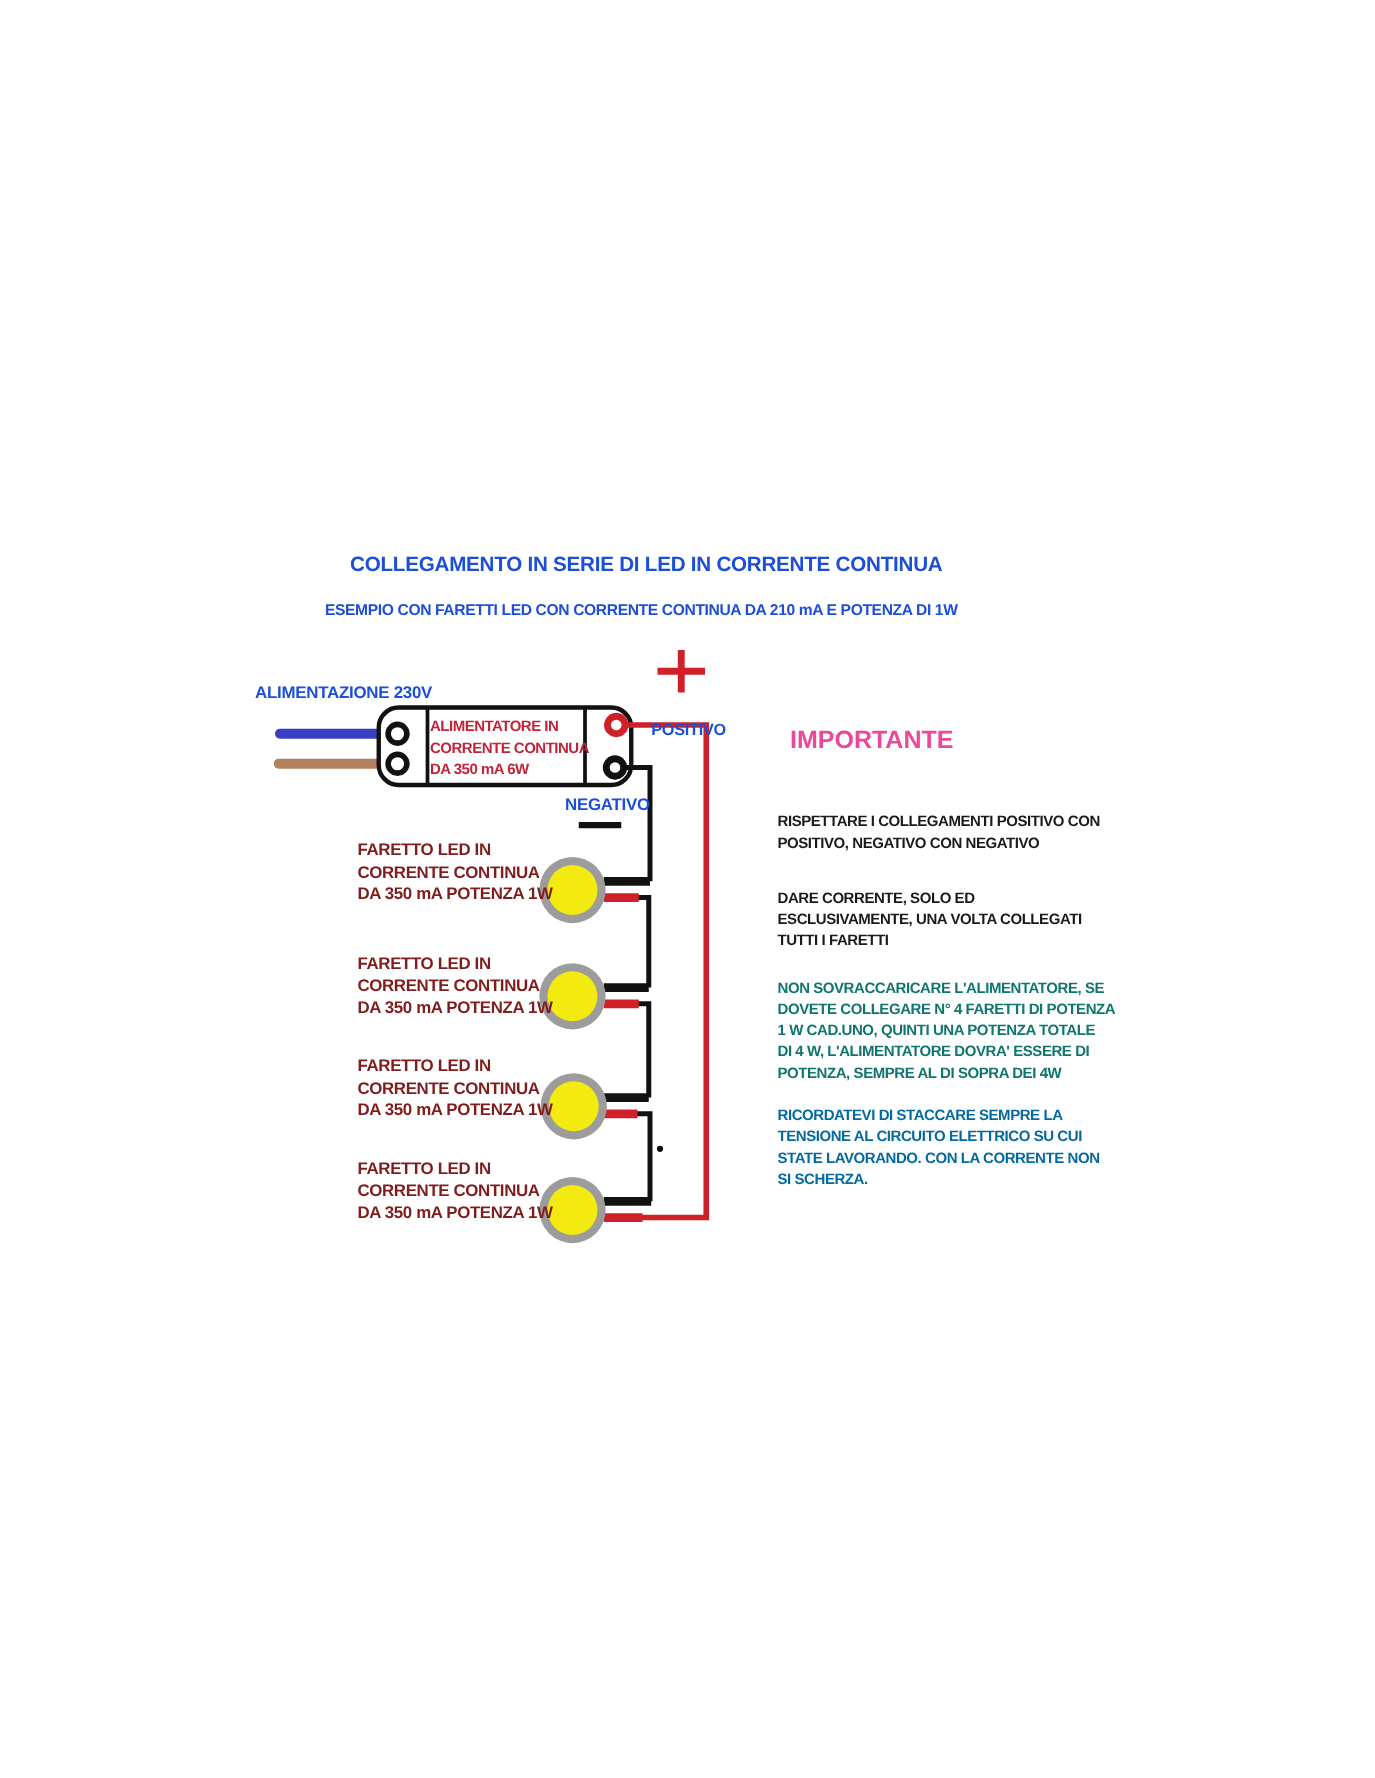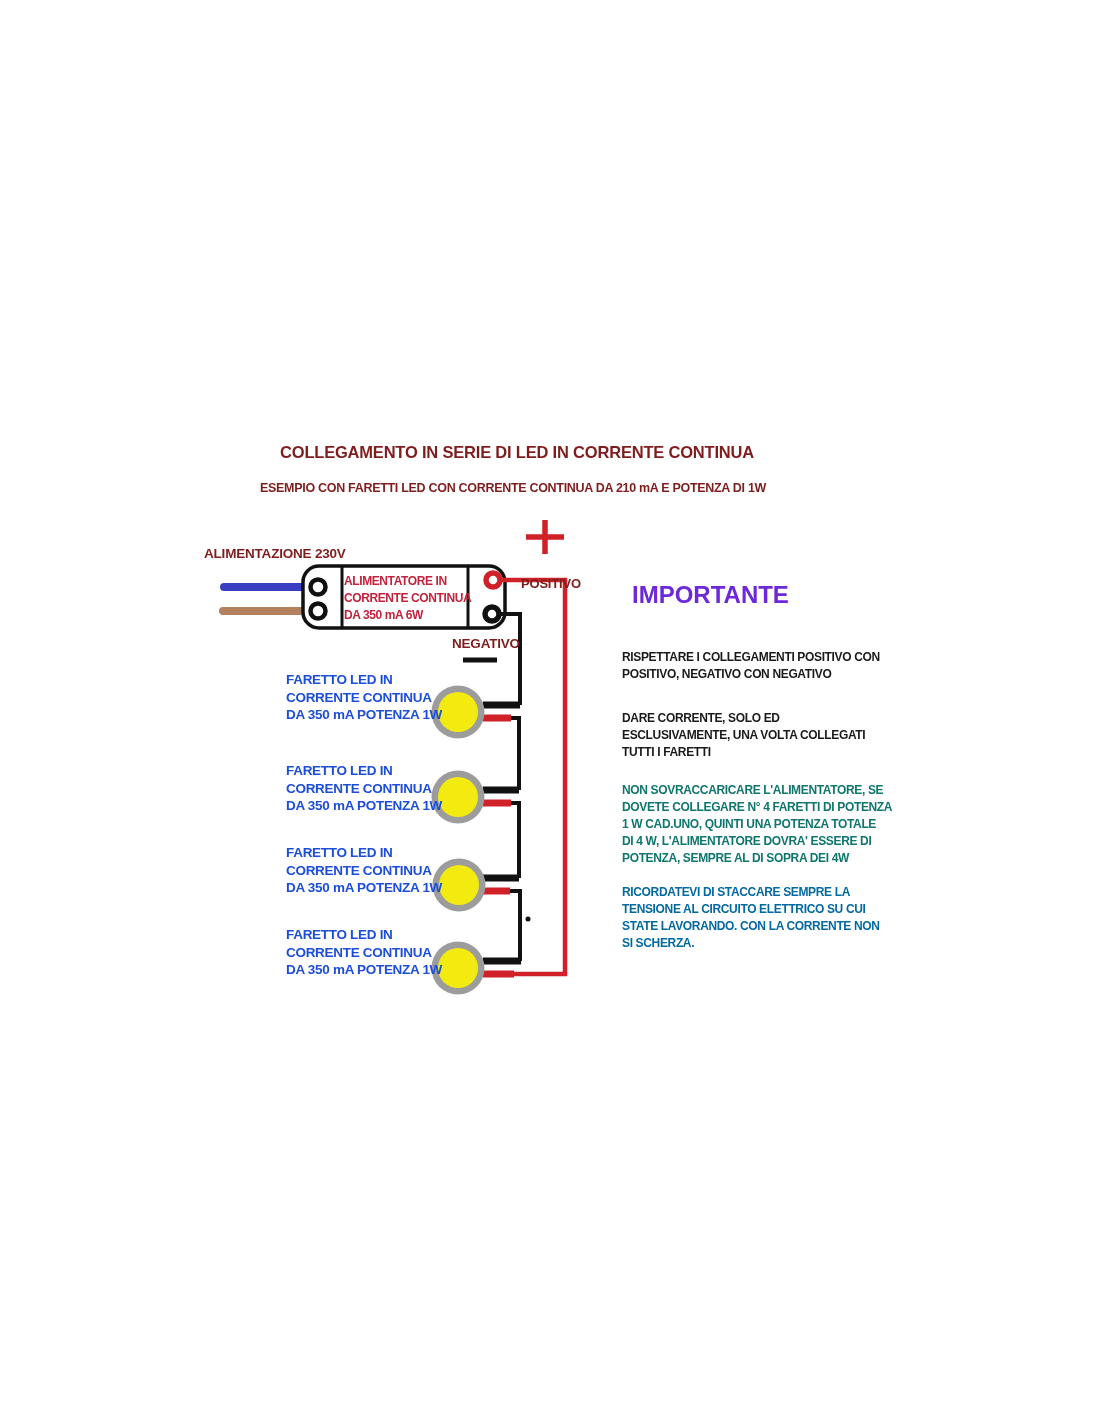--- a/index.html
+++ b/index.html
@@ -4,43 +4,43 @@
 <style>
   html,body{margin:0;padding:0;background:#fff;}
   #canvas{
     position:relative;
     width:1100px;height:1422px;
     background:#ffffff;
     font-family:"Liberation Sans", sans-serif;
     overflow:hidden;
   }
   .abs{position:absolute;}
-  .txt{font-weight:bold;color:#7f1d1d;white-space:pre-line;letter-spacing:-0.2px;}
+  .txt{font-weight:bold;color:#1d4ed8;white-space:pre-line;letter-spacing:-0.2px;}
   .title{
     left:517px;top:443px;transform:translateX(-50%);
     font-size:16.5px;white-space:nowrap;
   }
   .subtitle{
     left:513px;top:481px;transform:translateX(-50%);
     font-size:12.5px;letter-spacing:-0.3px;white-space:nowrap;
   }
   .supply-label{left:204px;top:546px;font-size:13.5px;white-space:nowrap;}
   .psu-label{
     left:344px;top:573px;font-size:12px;line-height:17px;
     color:#c2233b;letter-spacing:-0.4px;
   }
   .positivo{left:521px;top:576px;font-size:13px;white-space:nowrap;}
   .negativo{left:452px;top:636px;font-size:13.5px;white-space:nowrap;}
   .faretto-label{
     left:286px;font-size:13.5px;line-height:17.5px;
-    color:#1d4ed8;letter-spacing:-0.3px;
+    color:#7f1d1d;letter-spacing:-0.3px;
   }
   .f1{top:671px;} .f2{top:762px;} .f3{top:844px;} .f4{top:926px;}
   .importante{
-    left:632px;top:581px;font-size:24px;color:#6d28d9;
+    left:632px;top:581px;font-size:20px;color:#ec4899;
     letter-spacing:0px;white-space:nowrap;
   }
   .note{left:622px;font-size:12px;line-height:17px;letter-spacing:-0.35px;}
   .p1{top:649px;} .p2{top:710px;} .p3{top:782px;} .p4{top:884px;}
   svg{position:absolute;left:0;top:0;}
 </style>
 </head>
 <body>
 
 <div id="canvas">

